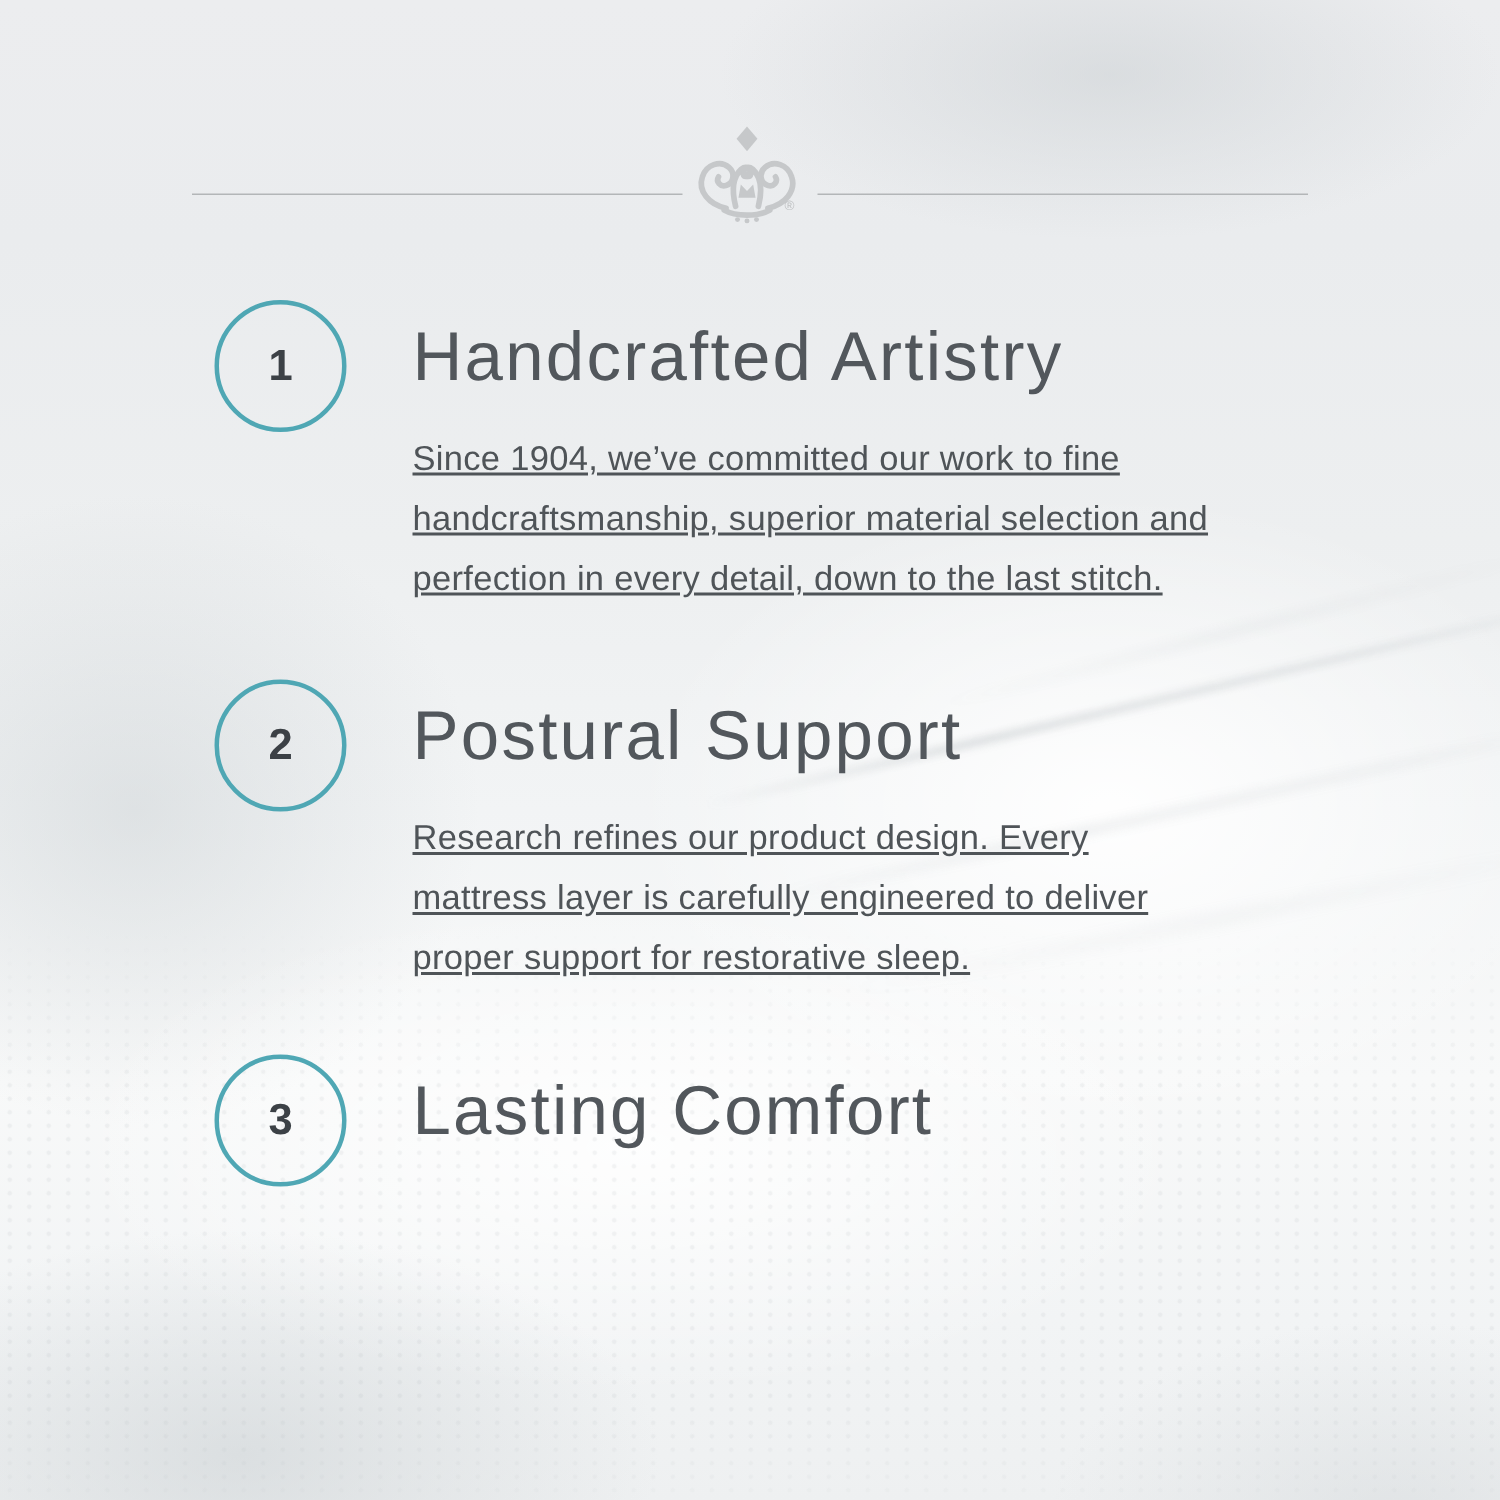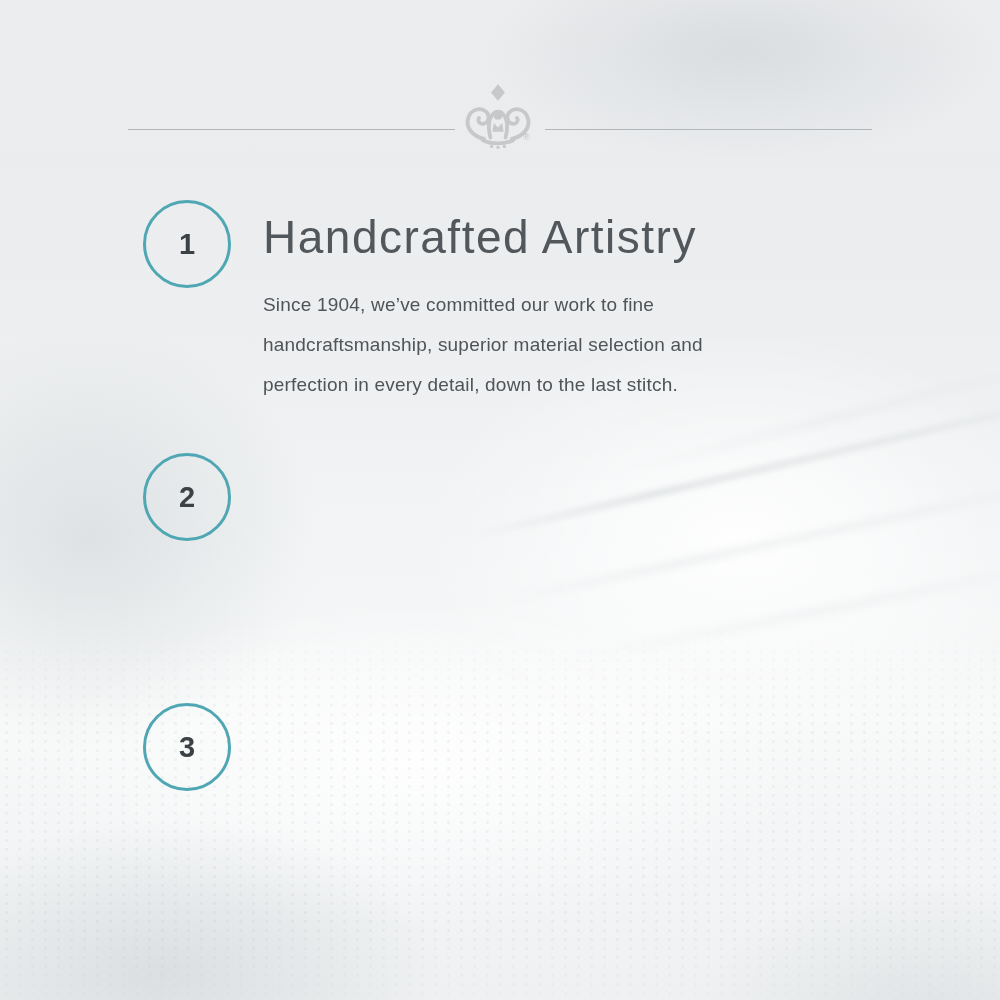--- a/index.html
+++ b/index.html
@@ -46,25 +46,25 @@
   .divider.right { left:545px; width:327px; }
   .crown { position:absolute; left:460px; top:83px; width:76px; height:66px; }
   .reg-mark { position:absolute; left:523px; top:132px; font-size:9px; color:#bfc1c3; }
 
   
   .feature { position:absolute; left:143px; width:760px; display:flex; align-items:flex-start; }
   .s1 { top:200px; } .s2 { top:453px; } .s3 { top:703px; }
   .badge { flex:0 0 auto; width:88px; height:88px; border:3px solid #4fa7b4; border-radius:50%;
            display:flex; align-items:center; justify-content:center; }
   .badge span { font-size:29px; font-weight:700; color:#3c4146; }
-  .feature .content { margin-left:32px; }
+  .feature .content { margin-left:44px; }
   .feature h2 { margin-top:12px; font-size:46px; line-height:50px; font-weight:400;
                 color:#52575c; letter-spacing:1.5px; }
-  .feature p  { margin-top:23px; font-size:19px; line-height:40px; color:#4f5458;
-                letter-spacing:.2px; white-space:pre-line; }
+  .feature p  { margin-top:23px; font-size:23px; line-height:40px; color:#4f5458;
+                letter-spacing:.2px; white-space:pre-line;text-decoration:underline; }
 </style>
 </head>
 <body>
 
 <div class="page">
 
   <div class="bg blob b-gray-top"></div>
   <div class="bg blob b-gray-left"></div>
   <div class="bg blob b-white-mid"></div>
   <div class="bg blob b-white-low"></div>
@@ -103,23 +103,30 @@
       <p>Since 1904, we’ve committed our work to fine
 handcraftsmanship, superior material selection and
 perfection in every detail, down to the last stitch.</p>
     </div>
   </section>
 
   <section class="feature s2">
     <div class="badge">
       <span>2</span>
     </div>
+    <div class="content">
+      <h2>Postural Support</h2>
+      <p>Research refines our product design. Every
+mattress layer is carefully engineered to deliver
+proper support for restorative sleep.</p>
+    </div>
   </section>
 
   <section class="feature s3">
     <div class="badge">
       <span>3</span>
     </div>
     <div class="content">
+      <h2>Lasting Comfort</h2>
     </div>
   </section>
 
 </div>
 
 </body></html>

